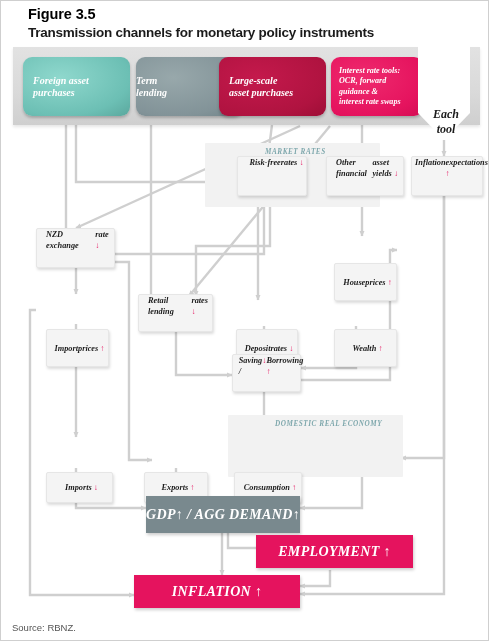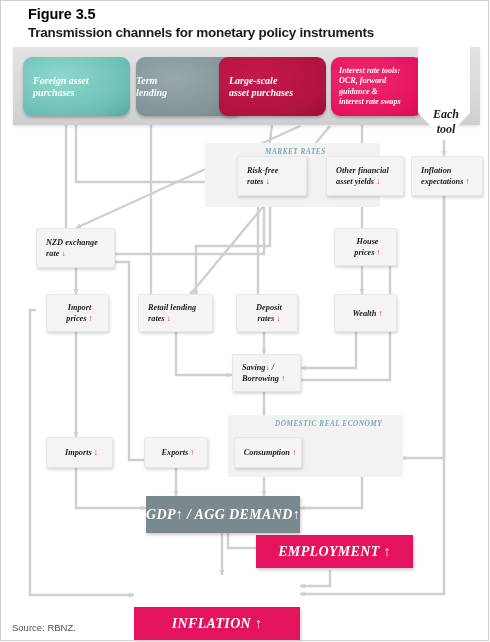--- a/index.html
+++ b/index.html
@@ -162,27 +162,27 @@
     box-shadow: 1px 2px 3px rgba(0,0,0,0.14);
     box-sizing: border-box;
     font-family: "Liberation Serif", serif;
     font-style: italic;
     font-weight: bold;
     font-size: 8.3px;
     line-height: 11px;
     color: #1b1b1b;
     padding: 0 0 0 9px;
     display: flex;
-    flex-direction: column;
     justify-content: center;
   }
   .node.center {
     padding-left: 4px;
     align-items: center;
     text-align: center;
+    margin-top: 35px;
   }
   .up   { color: #e5135e; font-style: normal; font-weight: bold; }
   .down { color: #e5135e; font-style: normal; font-weight: bold; }
 
   
   .bar {
     position: absolute;
     box-sizing: border-box;
     display: flex;
     align-items: center;
@@ -404,21 +404,21 @@
         <span>/ AGG DEMAND</span><span class="up">↑</span>
       </span>
     </div>
 
     <div class="bar" id="bar-employment" style="left:256px; top:535px; width:157px; height:33px;">
       <span>
         <span>EMPLOYMENT</span> <span class="up">↑</span>
       </span>
     </div>
 
-    <div class="bar" id="bar-inflation" style="left:134px; top:575px; width:166px; height:33px;margin-top:32px;">
+    <div class="bar" id="bar-inflation" style="left:134px; top:575px; width:166px; height:33px;">
       <span>
         <span>INFLATION</span> <span class="up">↑</span>
       </span>
     </div>
 
   </div>
 
   <div id="source-note">Source: RBNZ.</div>
 
   <div id="frame"></div>

